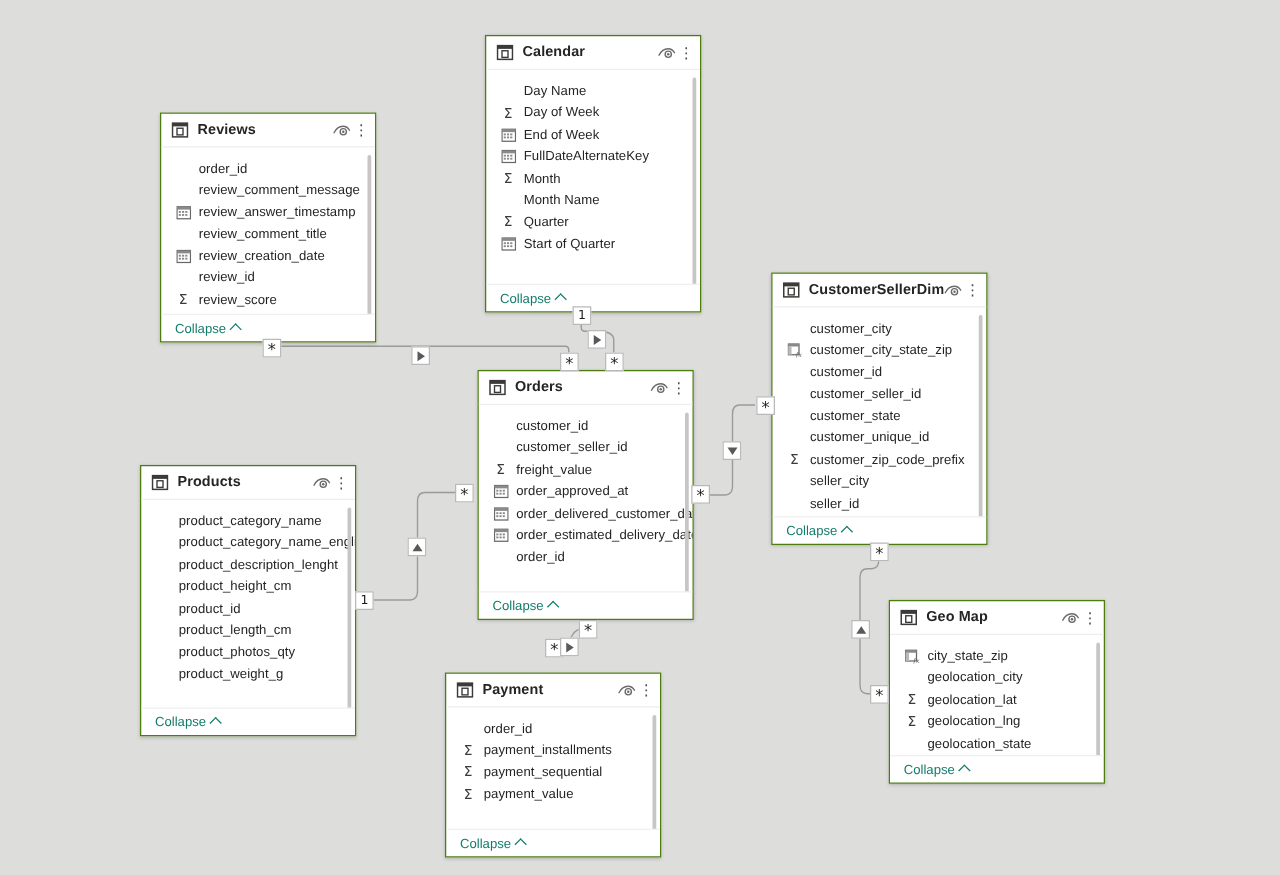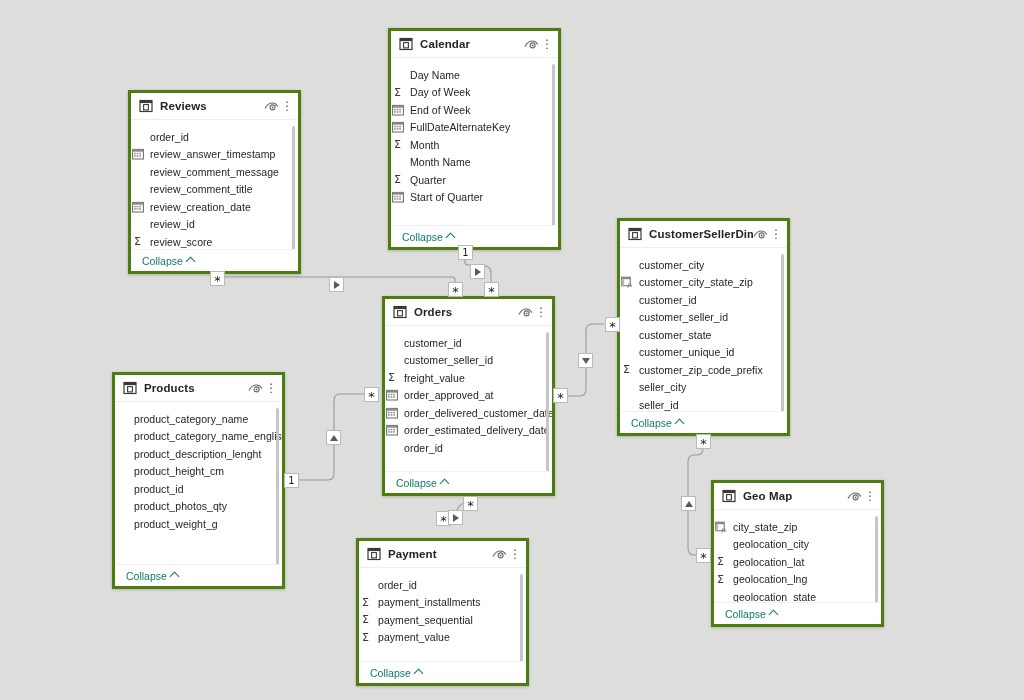--- a/index.html
+++ b/index.html
@@ -19,21 +19,21 @@
   #rel-layer {
     position: absolute; left: 0; top: 0;
     width: 1024px; height: 700px;
     pointer-events: none;
     z-index: 1;
   }
   
   .tbl {
     position: absolute;
     background: #ffffff;
-    border: 3px solid #4d7c0f;
+    border: 1px solid #4d7c0f;
     box-shadow: 0 1px 3px rgba(0,0,0,0.18), 0 0 1px rgba(0,0,0,0.10);
     z-index: 5;
     display: flex;
     flex-direction: column;
   }
   .tbl-head {
     display: flex;
     align-items: center;
     height: 27px;
     padding: 0 7px 0 8px;
@@ -75,20 +75,21 @@
   .tbl-body {
     position: relative;
     flex: 1 1 auto;
     padding: 8px 0 2px 0;
     overflow: hidden;
   }
   .fld {
     display: flex;
     align-items: center;
     height: 17.5px;
+    padding-left: 11px;
     padding-right: 14px;
   }
   .fld-ico {
     width: 13px; height: 13px;
     flex: none;
     margin-right: 6px;
     display: flex; align-items: center; justify-content: center;
     color: #3b3a39;
   }
   .fld-ico.blank { visibility: hidden; }
@@ -316,42 +317,42 @@
             </svg>
           </span>
           <span class="kebab">⋮</span>
         </div>
         <div class="tbl-body">
           <div class="fld">
             <span class="fld-ico blank"></span>
             <span class="fld-name">order_id</span>
           </div>
           <div class="fld">
+            <span class="fld-ico blank"></span>
+            <span class="fld-name">review_comment_message</span>
+          </div>
+          <div class="fld">
             <span class="fld-ico">
               <svg width="12" height="12" viewBox="0 0 12 12">
                 <rect x="0.6" y="1.4" width="10.8" height="9.6" fill="none" stroke="#676767" stroke-width="1"></rect>
                 <rect x="0.6" y="1.4" width="10.8" height="2.3" fill="#8a8a8a"></rect>
                 <g fill="#8a8a8a">
                   <rect x="2" y="4.8" width="1.7" height="1.5"></rect>
                   <rect x="4.6" y="4.8" width="1.7" height="1.5"></rect>
                   <rect x="7.2" y="4.8" width="1.7" height="1.5"></rect>
                   <rect x="2" y="7.2" width="1.7" height="1.5"></rect>
                   <rect x="4.6" y="7.2" width="1.7" height="1.5"></rect>
                   <rect x="7.2" y="7.2" width="1.7" height="1.5"></rect>
                 </g>
               </svg>
             </span>
             <span class="fld-name">review_answer_timestamp</span>
           </div>
           <div class="fld">
             <span class="fld-ico blank"></span>
-            <span class="fld-name">review_comment_message</span>
-          </div>
-          <div class="fld">
-            <span class="fld-ico blank"></span>
             <span class="fld-name">review_comment_title</span>
           </div>
           <div class="fld">
             <span class="fld-ico">
               <svg width="12" height="12" viewBox="0 0 12 12">
                 <rect x="0.6" y="1.4" width="10.8" height="9.6" fill="none" stroke="#676767" stroke-width="1"></rect>
                 <rect x="0.6" y="1.4" width="10.8" height="2.3" fill="#8a8a8a"></rect>
                 <g fill="#8a8a8a">
                   <rect x="2" y="4.8" width="1.7" height="1.5"></rect>
                   <rect x="4.6" y="4.8" width="1.7" height="1.5"></rect>
@@ -587,20 +588,24 @@
             <span class="fld-ico blank"></span>
             <span class="fld-name">product_description_lenght</span>
           </div>
           <div class="fld">
             <span class="fld-ico blank"></span>
             <span class="fld-name">product_height_cm</span>
           </div>
           <div class="fld">
             <span class="fld-ico blank"></span>
             <span class="fld-name">product_id</span>
+          </div>
+          <div class="fld">
+            <span class="fld-ico blank"></span>
+            <span class="fld-name">product_length_cm</span>
           </div>
           <div class="fld">
             <span class="fld-ico blank"></span>
             <span class="fld-name">product_photos_qty</span>
           </div>
           <div class="fld">
             <span class="fld-ico blank"></span>
             <span class="fld-name">product_weight_g</span>
           </div>
           <div class="vscroll" style="top: 6px; height: 165px;"></div>

